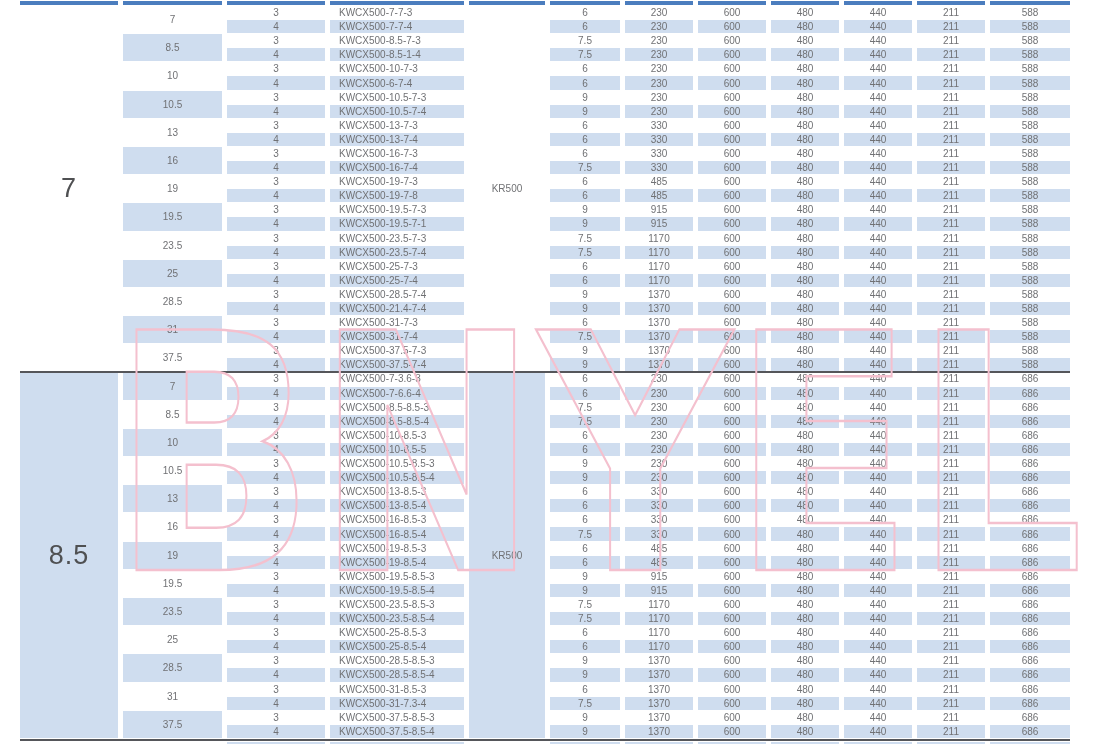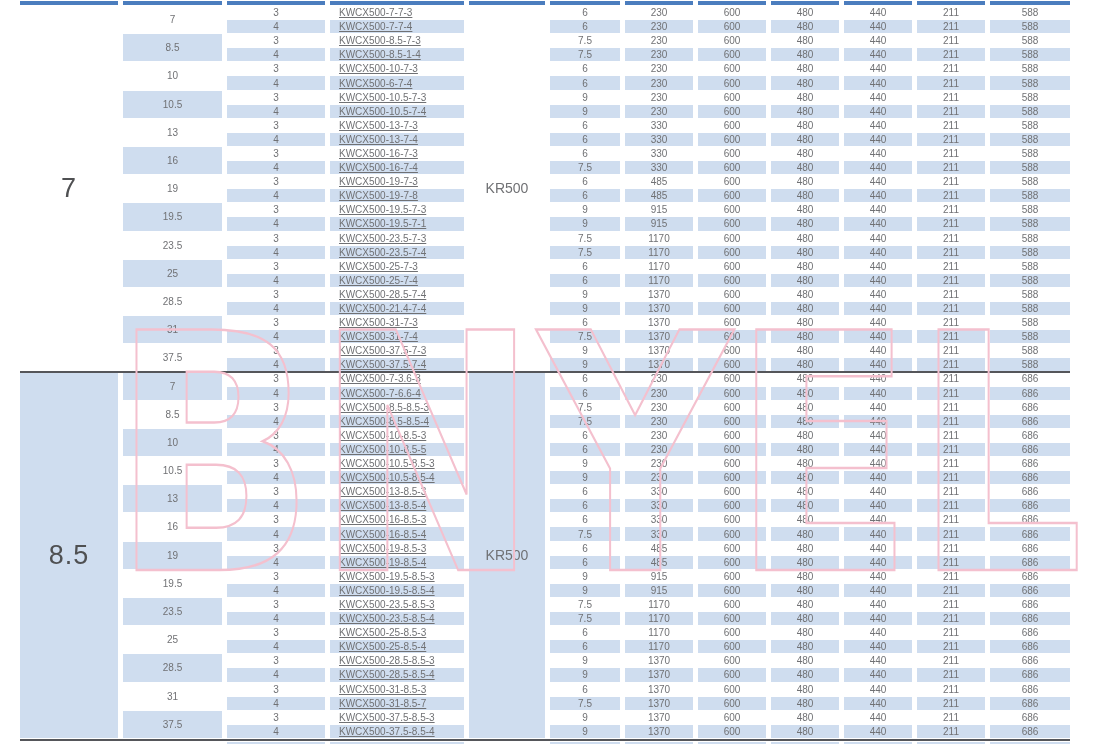--- a/index.html
+++ b/index.html
@@ -4,23 +4,23 @@
 <style>
   html,body{margin:0;padding:0;background:#fff;}
   .page{position:relative;width:1095px;height:744px;background:#fff;overflow:hidden;
         font-family:"Liberation Sans",sans-serif;}
   table.spec{border-collapse:separate;border-spacing:5px 1px;table-layout:fixed;
              width:1060px;margin-left:15px;}
   thead th{height:4px;padding:0;background:var(--bar,#4b7dbe);}
   td{height:13.1px;padding:0;font-size:10px;line-height:13px;color:var(--txt,#707174);
      text-align:center;vertical-align:middle;white-space:nowrap;overflow:hidden;}
   td.shade{background:var(--shade,#cfddef);}
-  td.model-cell{text-align:left;padding-left:9px;text-decoration:underline;}
+  td.model-cell{text-align:left;padding-left:9px;}
   td.group-cell{font-size:27px;color:#4f5052;letter-spacing:1px;}
-  td.crane-cell{font-size:14px;}
+  td.crane-cell{font-size:10px;}
   .hline{position:absolute;left:20px;width:1050px;height:2px;background:var(--line,#55565a);}
   .sliver{position:absolute;height:2px;background:var(--shade,#cfddef);}
   svg.wm{position:absolute;left:0;top:0;pointer-events:none;}
 </style>
 </head>
 <body>
 
 <div class="page">
   <table class="spec">
     <colgroup id="cols">
@@ -617,21 +617,21 @@
           <td>6</td>
           <td>1370</td>
           <td>600</td>
           <td>480</td>
           <td>440</td>
           <td>211</td>
           <td>686</td>
         </tr>
         <tr>
           <td class=" shade">4</td>
-          <td class="model-cell shade">KWCX500-31-8.5-7</td>
+          <td class="model-cell shade">KWCX500-31-7.3-4</td>
           <td class=" shade">7.5</td>
           <td class=" shade">1370</td>
           <td class=" shade">600</td>
           <td class=" shade">480</td>
           <td class=" shade">440</td>
           <td class=" shade">211</td>
           <td class=" shade">686</td>
         </tr>
         <tr>
           <td class="shade" rowspan="2">37.5</td>

